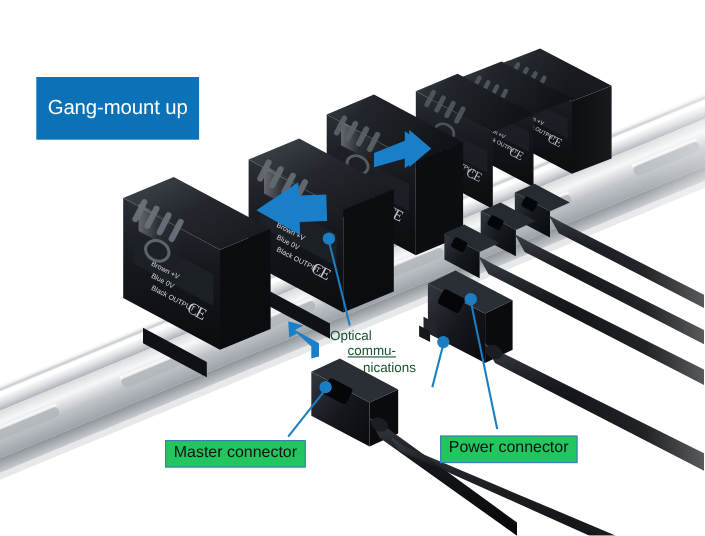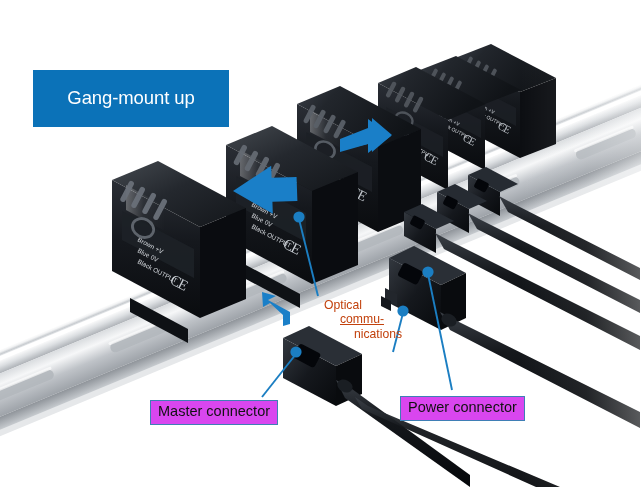--- a/index.html
+++ b/index.html
@@ -13,60 +13,59 @@
     width:641px;height:487px;
     background:#ffffff;
     overflow:hidden;
   }
   #art{position:absolute;inset:0;}
 
   
   .banner{
     position:absolute;
     left:33px; top:70px;
-    width:196px; height:57px;
+    width:148px; height:57px;
     background:#0b72b8;
     display:flex;flex-direction:column;
     align-items:center;justify-content:center;
     line-height:1.12;
   }
   .banner span{
     color:#ffffff;
     font-size:18.5px;
     letter-spacing:-0.1px;
     white-space:nowrap;
   }
 
   
   .boxlabel{
     position:absolute;
-    background:#d946ef;
+    background:#22c55e;
     border:1.4px solid #3f7fb5;
     color:#111111;
     font-size:14.5px;
     padding:3px 7px 4px 7px;
     white-space:nowrap;
     line-height:1.1;
   }
 
   
   .plainlabel{
     position:absolute;
     color:#111111;
     font-size:14.5px;
     line-height:1.14;
     white-space:nowrap;
   }
   .optical{
     position:absolute;
-    color:#c2410c;
+    color:#14532d;
     font-size:12.2px;
     line-height:1.18;
     white-space:nowrap;
-    margin-left:24px;
   }
   .optical .l1{display:block;padding-left:0px;}
   .optical .l2{display:block;padding-left:16px;text-decoration:underline;}
   .optical .l3{display:block;padding-left:30px;}
 
   svg.overlay{position:absolute;inset:0;width:641px;height:487px;pointer-events:none;}
 </style>
 </head>
 <body>
 

